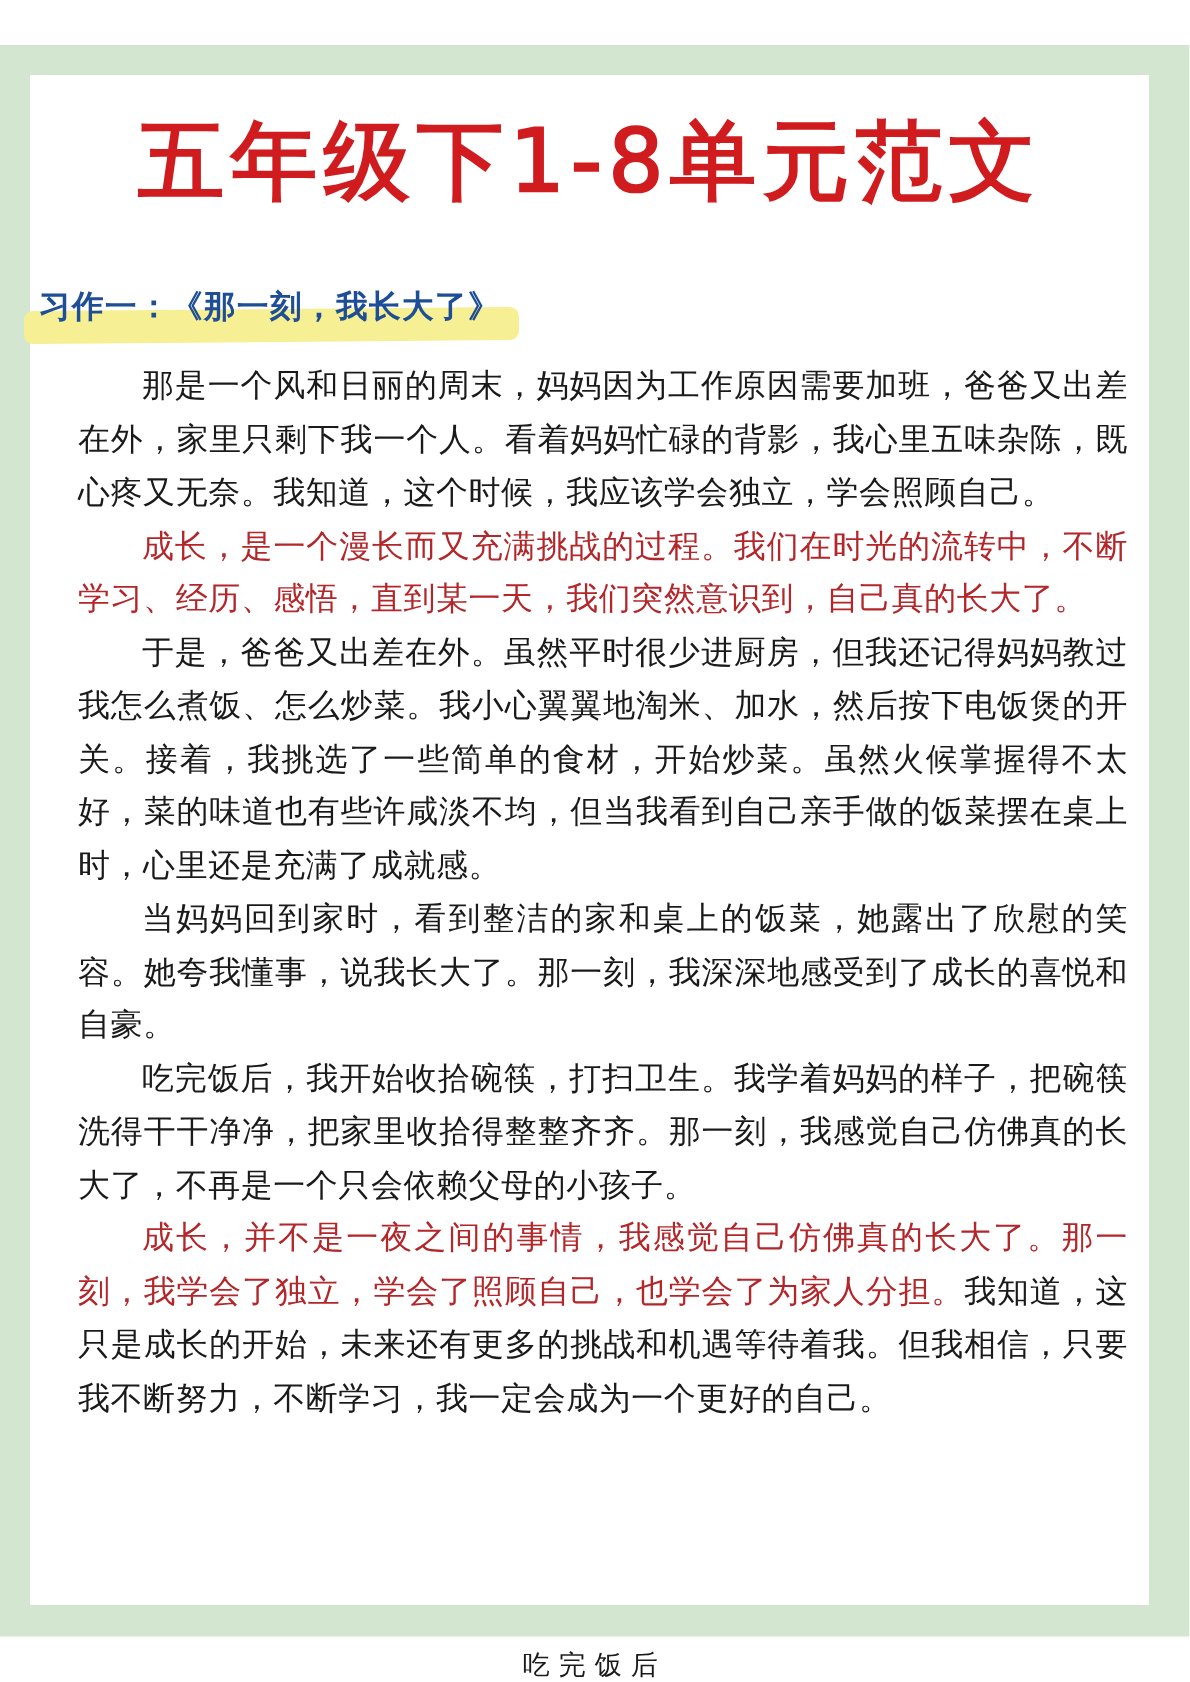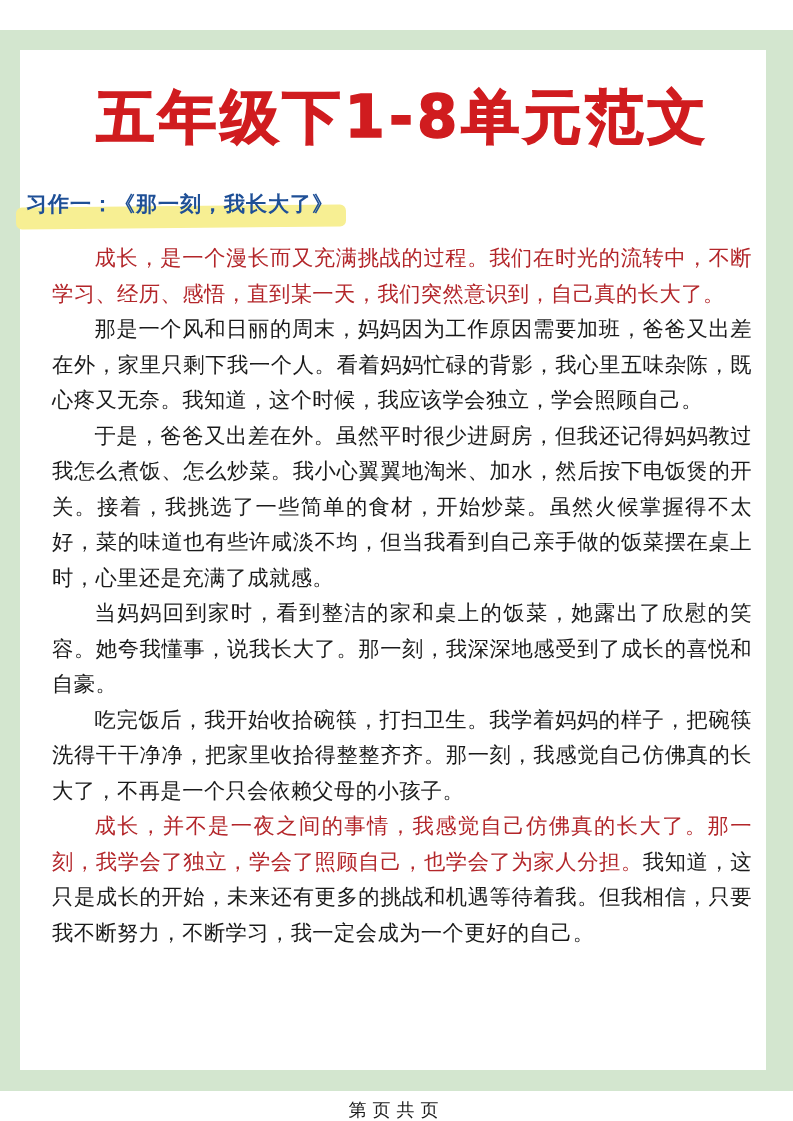--- a/index.html
+++ b/index.html
@@ -30,25 +30,25 @@
       height: 1020px;
       background: #ffffff;
     }
     .main-title {
       position: absolute;
       left: 0;
       top: 28px;
       width: 746px;
       text-align: center;
       font-size: 58px;
-      font-weight: bold;
+      font-weight: normal;
       color: #d01c1f;
       letter-spacing: 4px;
       line-height: 1;
-      margin: 10px;
+      margin: 0;
       -webkit-text-stroke: 1.5px #d01c1f;
     }
     .subtitle-wrap {
       position: absolute;
       left: 0;
       top: 140px;
       width: 746px;
       text-align: left;
     }
     .subtitle {
@@ -106,23 +106,23 @@
 
 <div class="frame">
   <div class="panel">
     <h1 class="main-title">五年级下1-8单元范文</h1>
 
     <div class="subtitle-wrap">
       <span class="subtitle">习作一：《那一刻，我长大了》</span>
     </div>
 
     <div class="body-text">
+      <p class="para">那是一个风和日丽的周末，妈妈因为工作原因需要加班，爸爸又出差在外，家里只剩下我一个人。看着妈妈忙碌的背影，我心里五味杂陈，既心疼又无奈。我知道，这个时候，我应该学会独立，学会照顾自己。</p>
       <p class="para red">成长，是一个漫长而又充满挑战的过程。我们在时光的流转中，不断学习、经历、感悟，直到某一天，我们突然意识到，自己真的长大了。</p>
-      <p class="para">那是一个风和日丽的周末，妈妈因为工作原因需要加班，爸爸又出差在外，家里只剩下我一个人。看着妈妈忙碌的背影，我心里五味杂陈，既心疼又无奈。我知道，这个时候，我应该学会独立，学会照顾自己。</p>
       <p class="para">于是，爸爸又出差在外。虽然平时很少进厨房，但我还记得妈妈教过我怎么煮饭、怎么炒菜。我小心翼翼地淘米、加水，然后按下电饭煲的开关。接着，我挑选了一些简单的食材，开始炒菜。虽然火候掌握得不太好，菜的味道也有些许咸淡不均，但当我看到自己亲手做的饭菜摆在桌上时，心里还是充满了成就感。</p>
       <p class="para">当妈妈回到家时，看到整洁的家和桌上的饭菜，她露出了欣慰的笑容。她夸我懂事，说我长大了。那一刻，我深深地感受到了成长的喜悦和自豪。</p>
       <p class="para">吃完饭后，我开始收拾碗筷，打扫卫生。我学着妈妈的样子，把碗筷洗得干干净净，把家里收拾得整整齐齐。那一刻，我感觉自己仿佛真的长大了，不再是一个只会依赖父母的小孩子。</p>
       <p class="para"><span class="red-span">成长，并不是一夜之间的事情，我感觉自己仿佛真的长大了。那一刻，我学会了独立，学会了照顾自己，也学会了为家人分担。</span><span>我知道，这只是成长的开始，未来还有更多的挑战和机遇等待着我。但我相信，只要我不断努力，不断学习，我一定会成为一个更好的自己。</span></p>
     </div>
   </div>
 </div>
 
-<div class="page-footer">第页共页</div>
+<div class="page-footer">吃完饭后</div>
 
 </body></html>

